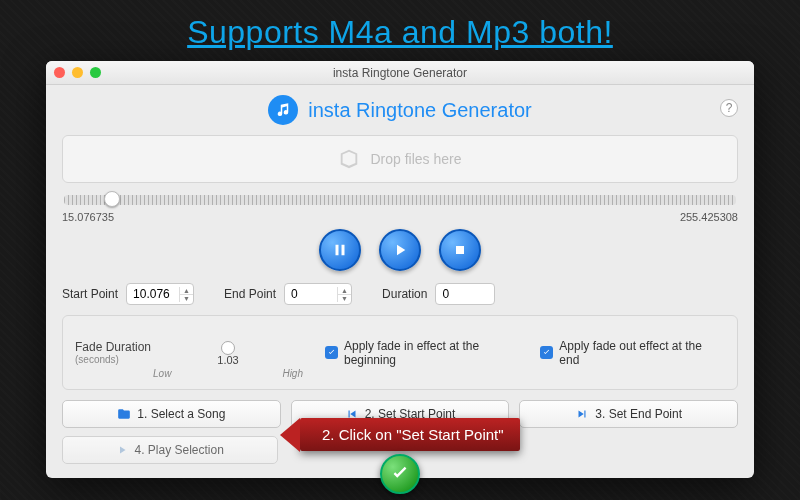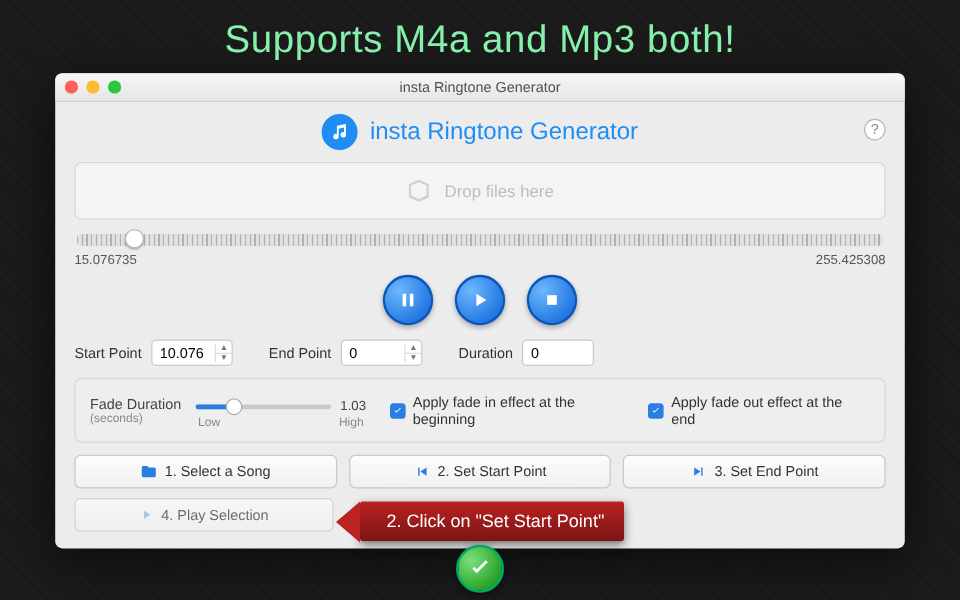--- a/index.html
+++ b/index.html
@@ -3,26 +3,27 @@
 <meta charset="utf-8">
 <style>
   * { box-sizing: border-box; margin: 0; padding: 0; font-family: -apple-system, "Helvetica Neue", Arial, sans-serif; }
   html, body { width: 800px; height: 500px; overflow: hidden; }
   body {
     background: #1a1a1a;
     background-image: repeating-linear-gradient(45deg, rgba(255,255,255,0.01) 0 2px, transparent 2px 6px);
     position: relative;
   }
   .top-banner {
-    color: #86efac;
+    color: #0ea5e9;
     text-align: center;
     font-size: 32px;
     font-weight: 300;
     padding: 14px 0 10px 0;
     letter-spacing: 0.5px;
+    text-decoration: underline;
   }
   .window {
     width: 708px;
     margin: 0 auto;
     background: #ececec;
     border-radius: 6px;
     box-shadow: 0 10px 40px rgba(0,0,0,0.6);
     overflow: hidden;
   }
   .titlebar {
@@ -85,25 +86,25 @@
   .num-field input { border:none; outline:none; width:52px; padding:0 6px; font-size:12px; background:transparent;}
   .spin { width:14px; display:flex; flex-direction:column; }
   .spin div { flex:1; font-size:7px; text-align:center; color:#777; border-left:1px solid #ddd; cursor:pointer;}
   .spin div:first-child{border-bottom:1px solid #ddd;}
   .fade-panel {
     border:1px solid #d6d6d6; border-radius:6px; padding:10px 12px;
     display:flex; gap:20px; align-items:stretch; background:#eee; margin-bottom:10px;
   }
   .fade-left { flex:0 0 230px; font-size:11px; color:#444; }
   .fade-left .lbl { font-size:12px; }
-  .fade-slider-row { display:flex; align-items:center; gap:8px; margin-top:7px;}
+  .fade-slider-row { display:flex; align-items:center; gap:8px; margin-top:20px;flex-direction:column;}
   .hslider { flex:1; height:4px; background:#c9c9c9; border-radius:2px; position:relative;}
   .hslider .fill{position:absolute;left:0;top:0;bottom:0;background:#2a7de1;border-radius:2px;}
   .hslider .knob{position:absolute;top:-5px;width:14px;height:14px;border-radius:50%;background:#fff;border:1px solid #aaa;}
-  .scale { display:flex; justify-content:space-between; font-size:10px; color:#888; margin-top:2px; padding:0 2px;}
+  .scale { display:flex; justify-content:space-between; font-size:10px; color:#888; margin-top:2px; padding:0 2px;font-style:italic;}
   .fade-right { flex:1; font-size:12px; color:#333; display:flex; justify-content:center; gap:6px;}
   .chk { display:flex; align-items:center; gap:6px;}
   .chkbox{width:13px;height:13px;border-radius:3px;background:#2a7de1;display:flex;align-items:center;justify-content:center;}
   .steps-row { display:flex; gap:10px; }
   .step-btn {
     flex:1; height:28px; border:1px solid #c8c8c8; border-radius:5px;
     background:linear-gradient(#fdfdfd,#f0f0f0);
     display:flex; align-items:center; justify-content:center; gap:6px;
     font-size:12px; color:#333; cursor:pointer;
   }
@@ -208,21 +209,21 @@
       </div>
       <span style="flex:0 0 14px"></span>
       <span>Duration</span>
       <div class="num-field" style="width:60px">
         <input readonly="" value="0" style="">
       </div>
     </div>
 
     <div class="fade-panel">
       <div class="fade-left">
-        <div style="display:flex;gap:12px;align-items:center">
+        <div style="display:flex;gap:0;align-items:center">
           <div>
             <div class="lbl">Fade Duration</div>
             <div style="font-size:10px;color:#888">(seconds)</div>
           </div>
           <div style="flex:1">
             <div class="fade-slider-row">
               <div class="hslider">
                 <div class="fill" style="width:28%"></div>
                 <div class="knob" style="left:calc(28% - 7px)"></div>
               </div>

